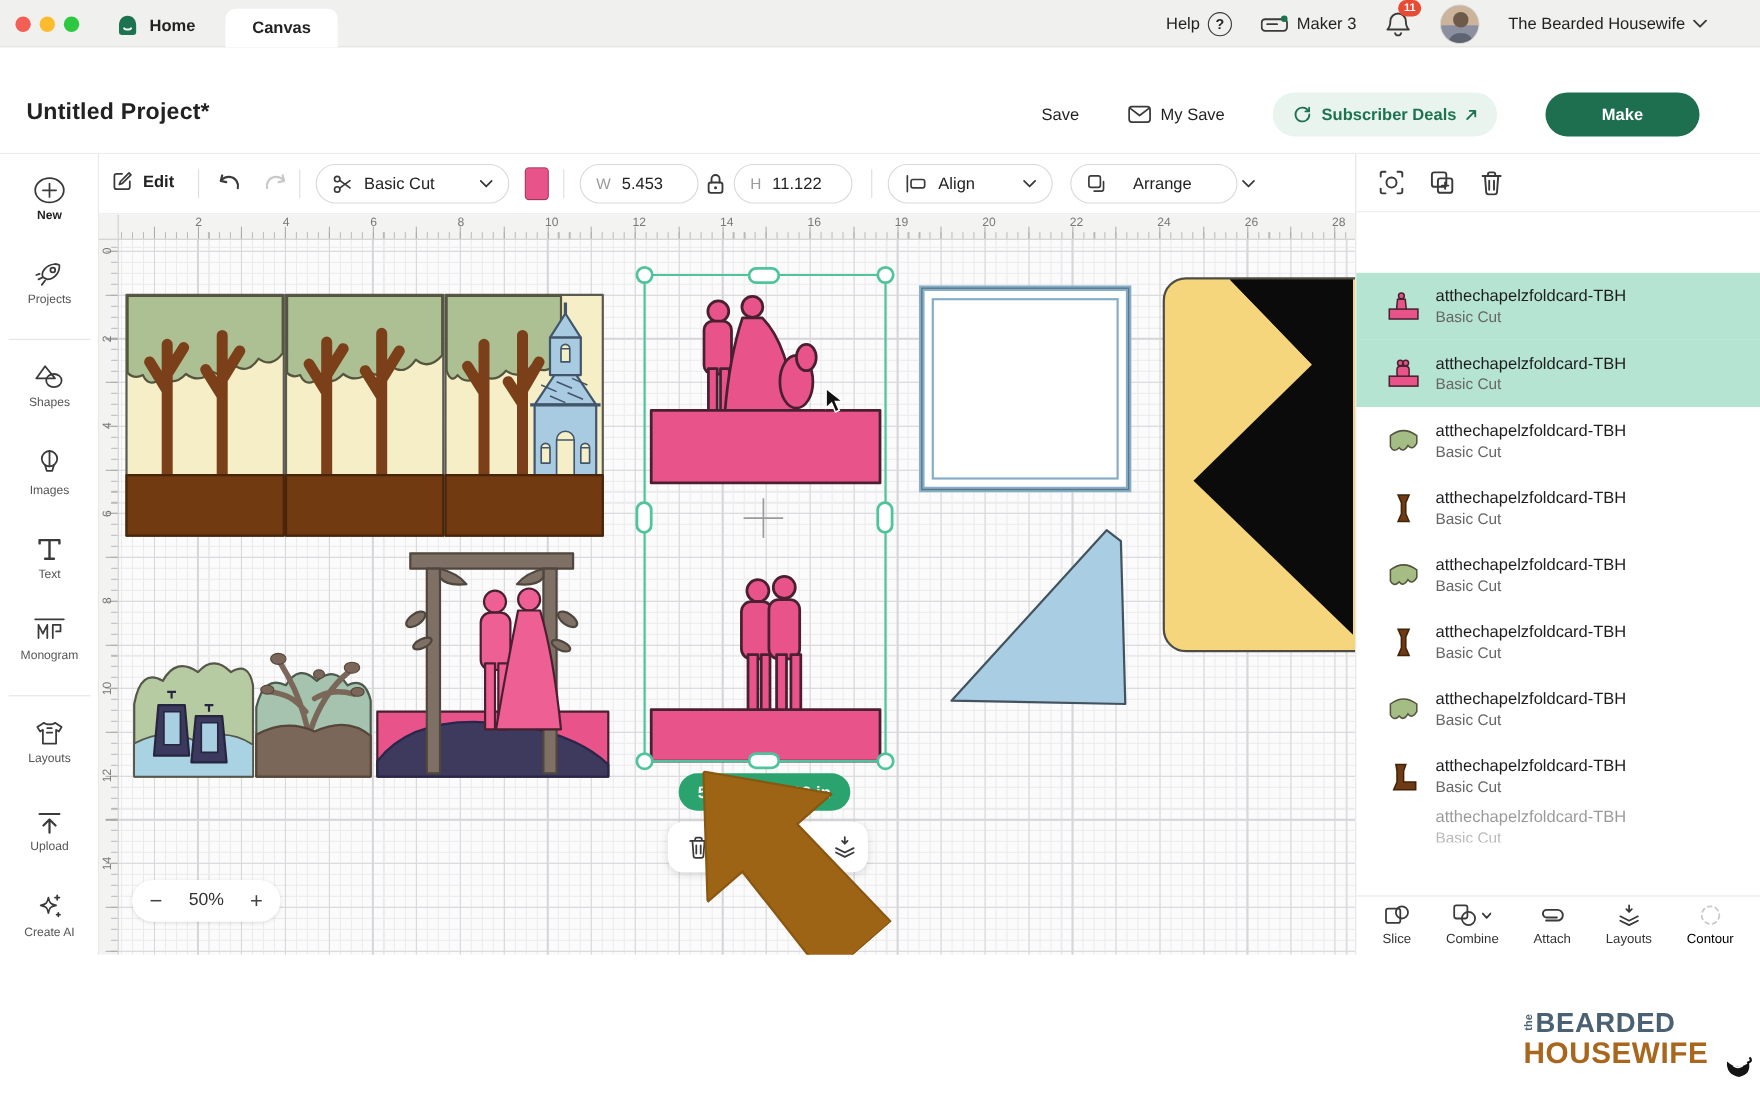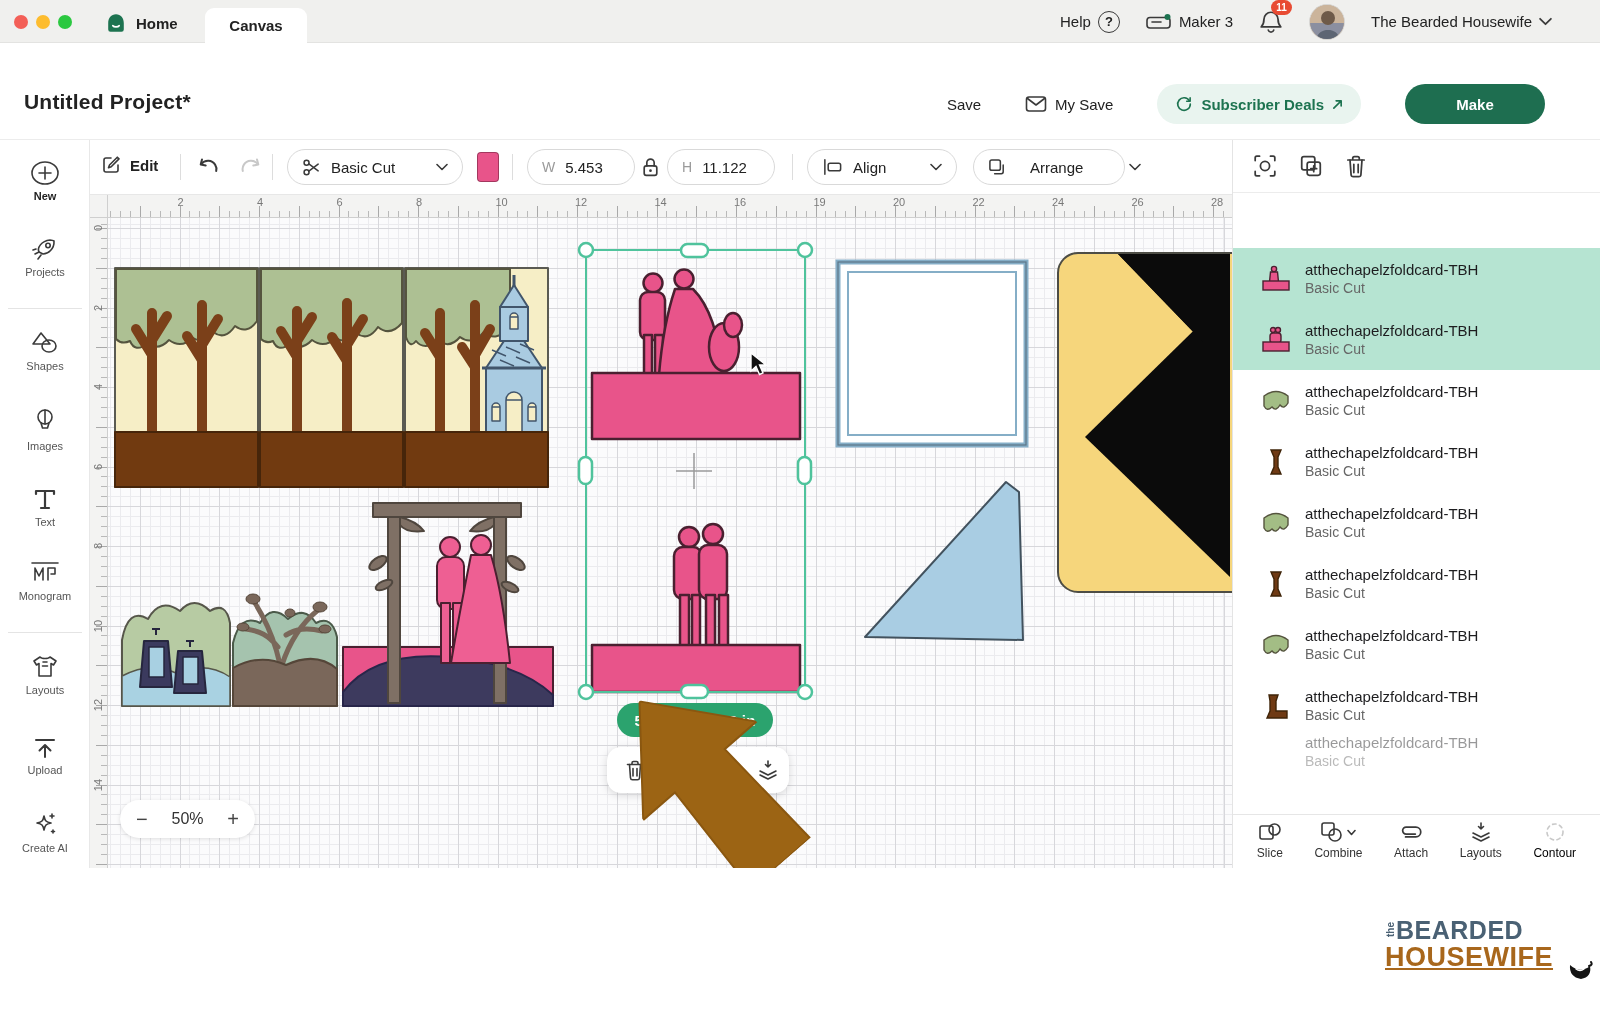--- a/index.html
+++ b/index.html
@@ -100,21 +100,21 @@
   .p-action { display:flex; flex-direction:column; align-items:center; gap:3px; font-size:12px; color:#333; }
   .p-action.disabled { color:#000000; }
   .p-action.disabled .ic { stroke:#c9c9c9; }
   .combo { display:flex; align-items:center; gap:3px; }
 
   
   #watermark { left:1385px; top:918px; width:190px; }
   #wm-row1 { display:flex; align-items:flex-end; }
   #wm-the { font-size:10px; font-weight:700; color:#4a6174; transform:rotate(-90deg); width:12px; height:12px; margin-right:-1px; margin-bottom:6px; }
   #wm-line1 { font-size:25px; font-weight:800; color:#4a6174; letter-spacing:.5px; line-height:1;text-align:center; }
-  #wm-line2 { font-size:27px; font-weight:800; color:#a8671c; letter-spacing:.5px; line-height:1.05;text-decoration:underline; }
+  #wm-line2 { font-size:27px; font-weight:800; color:#a8671c; letter-spacing:.5px; line-height:1.05; }
   #wm-beard { position:absolute; right:-18px; bottom:-14px; }
 </style>
 </head>
 <body>
 
 <div id="titlebar" class="abs">
   <div class="tl abs" style="left:14px;background:#f35f57"></div>
   <div class="tl abs" style="left:36px;background:#fdbc2e"></div>
   <div class="tl abs" style="left:58px;background:#2bc840"></div>
 

